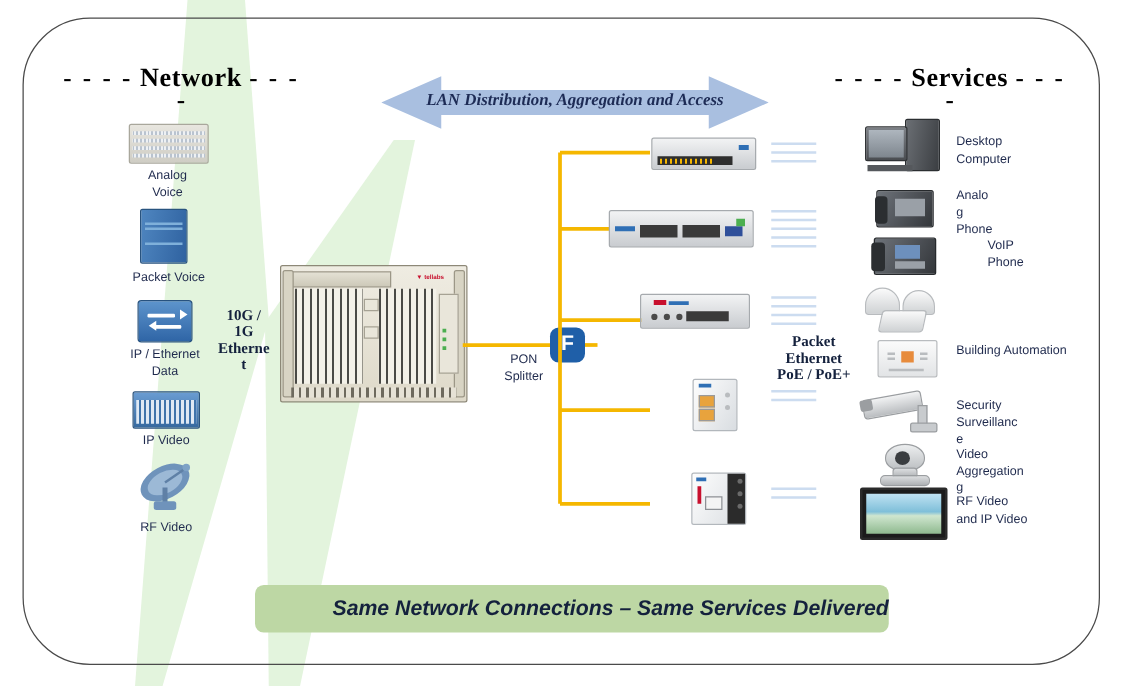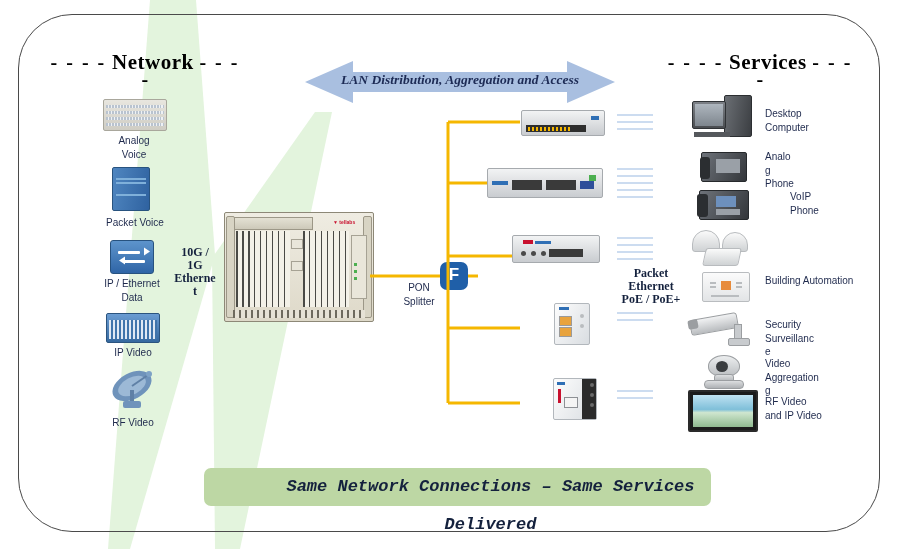--- a/index.html
+++ b/index.html
@@ -66,24 +66,23 @@
     font-style:italic;font-weight:bold;font-size:13.5px;color:#1d2b55;
     font-family:"Liberation Serif", serif;
   }
 
   
   .bottom-banner{
     position:absolute;left:204px;top:468px;width:507px;height:38px;
     background:#bdd7a4;border-radius:7px;
   }
   .bottom-banner span{
-    display:block;width:100%;text-align:center;line-height:38px;
+    display:block;width:100%;text-align:right;line-height:38px;
     font-style:italic;font-weight:bold;font-size:17px;color:#14213d;
-    font-family:Liberation Mono, monospace;
-    margin-left:33px;
+    font-family:Liberation Sans, sans-serif;
   }
 
   
   .bundle{position:absolute;}
   .bundle i{display:block;height:2px;background:#ccdcf0;margin-bottom:5px;width:100%;}
 
   
   .sprite{position:absolute;}
 
   

